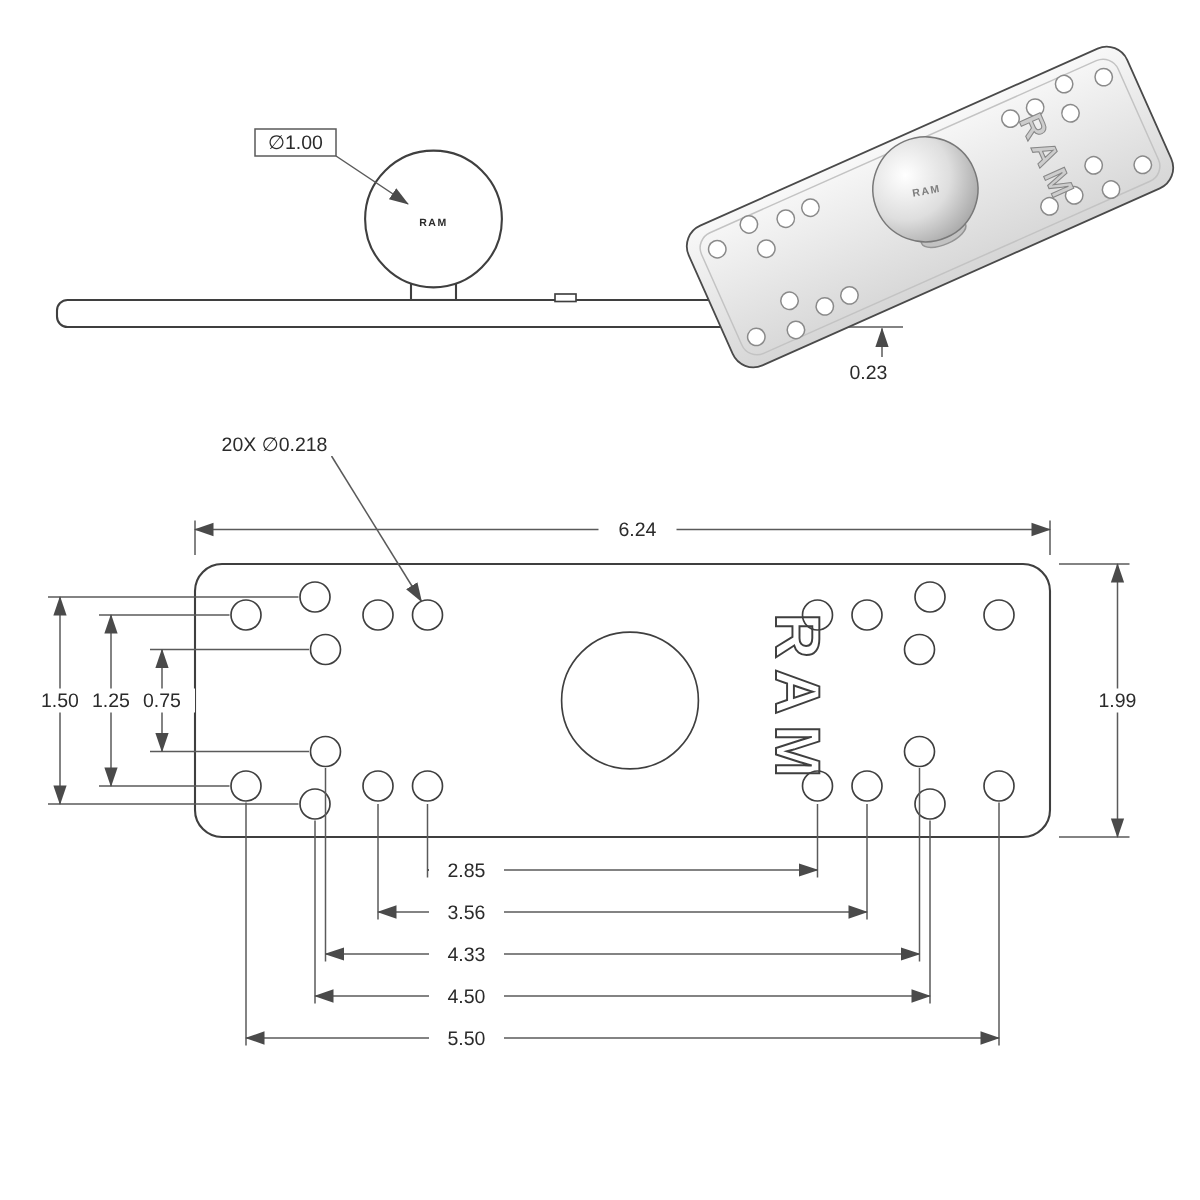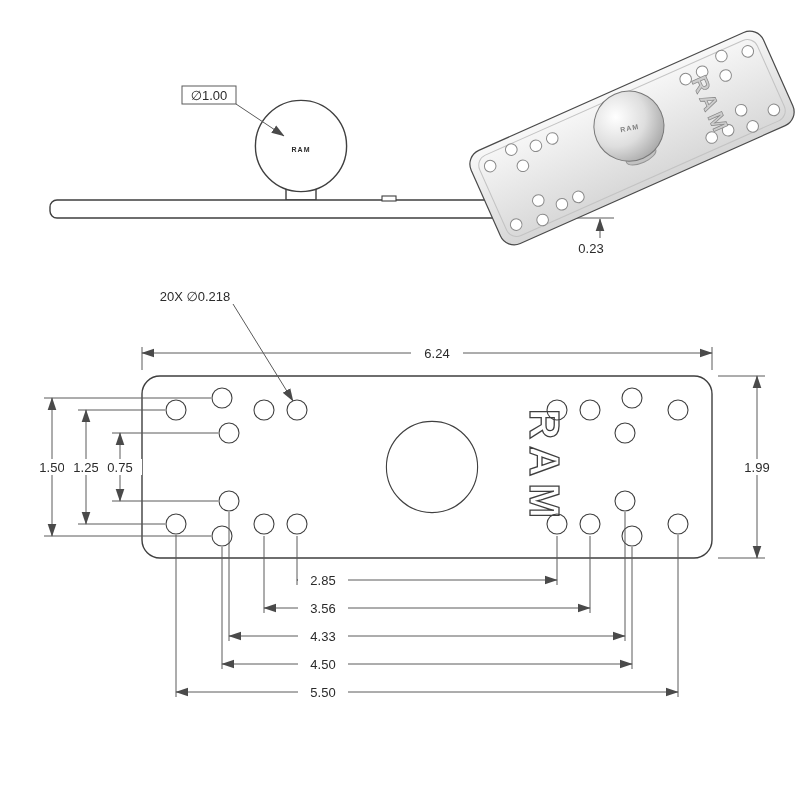--- a/index.html
+++ b/index.html
@@ -1,16 +1,16 @@
 <!DOCTYPE html>
 <html><head>
 <meta charset="utf-8">
 <style>
   html,body{margin:0;padding:0;background:#ffffff;width:800px;height:800px;overflow:hidden;}
-  #stage{width:636px;height:800px;position:relative;font-family:"Liberation Sans",sans-serif;margin-left:12px;}
+  #stage{width:636px;height:800px;position:relative;font-family:"Liberation Sans",sans-serif;}
   svg text{font-family:"Liberation Sans",sans-serif;fill:#2b2b2b;dominant-baseline:central;}
   .dim{stroke:#5a5a5a;stroke-width:1;fill:none;}
   .geo{stroke:#3f3f3f;stroke-width:1.4;fill:#ffffff;}
   .geo-thin{stroke:#3f3f3f;stroke-width:1.1;fill:#ffffff;}
   .dimtext{font-size:13px;}
   .bg{fill:#ffffff;stroke:none;}
   .logo-outline{font-size:42px;font-weight:bold;letter-spacing:7px;fill:none;stroke:#3f3f3f;stroke-width:1.3;}
 </style>
 </head>
 <body>

